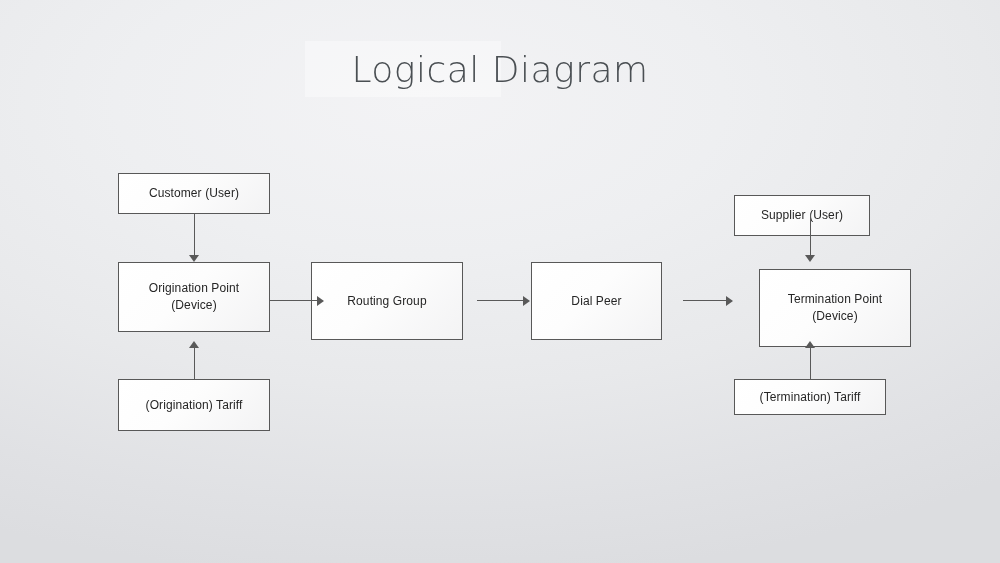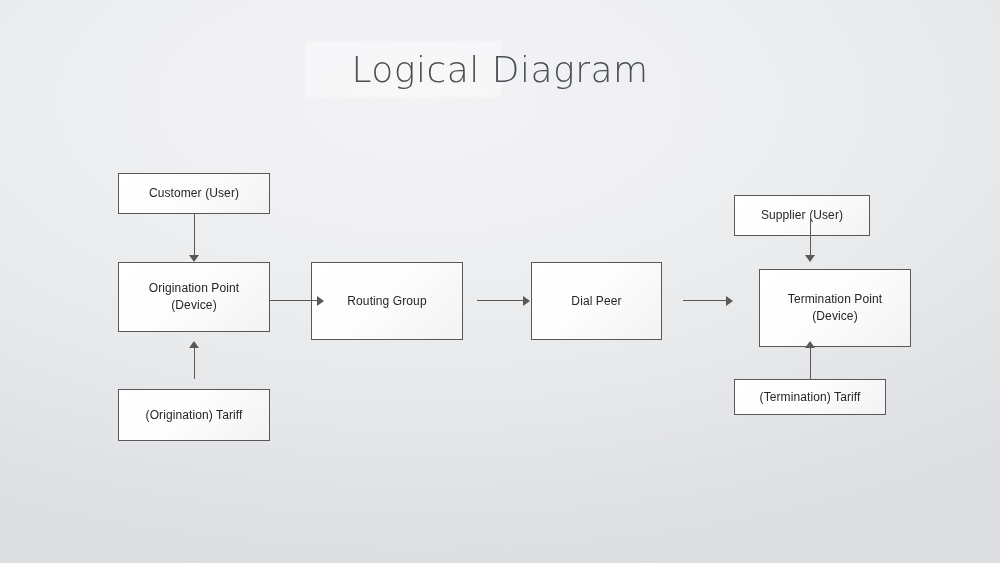--- a/index.html
+++ b/index.html
@@ -105,21 +105,21 @@
     <span class="label">Customer (User)</span>
   </div>
 
   <div class="node" style="left:118px; top:262px; width:152px; height:70px;">
     <span class="label">
       <span>Origination Point</span><br>
       <span>(Device)</span>
     </span>
   </div>
 
-  <div class="node" style="left:118px; top:389px; width:152px; height:52px;">
+  <div class="node" style="left:118px; top:379px; width:152px; height:52px;">
     <span class="label">(Origination) Tariff</span>
   </div>
 
   <div class="node" style="left:311px; top:262px; width:152px; height:78px;">
     <span class="label">Routing Group</span>
   </div>
 
   <div class="node" style="left:531px; top:262px; width:131px; height:78px;">
     <span class="label">Dial Peer</span>
   </div>

